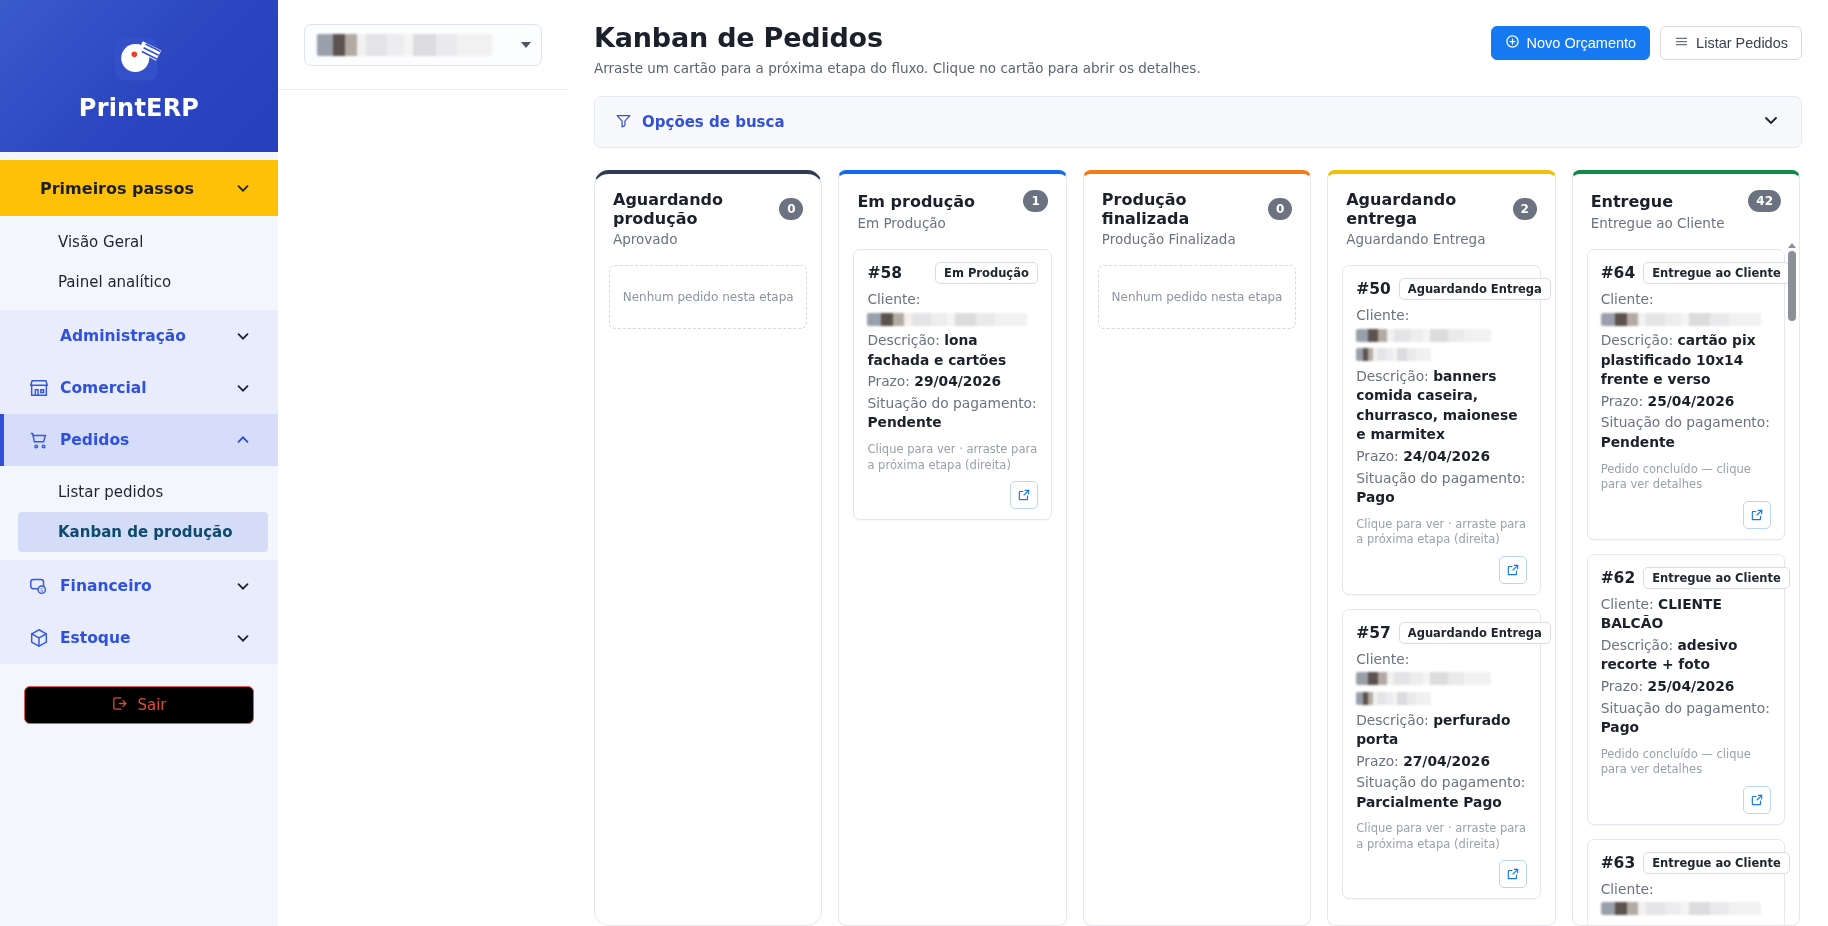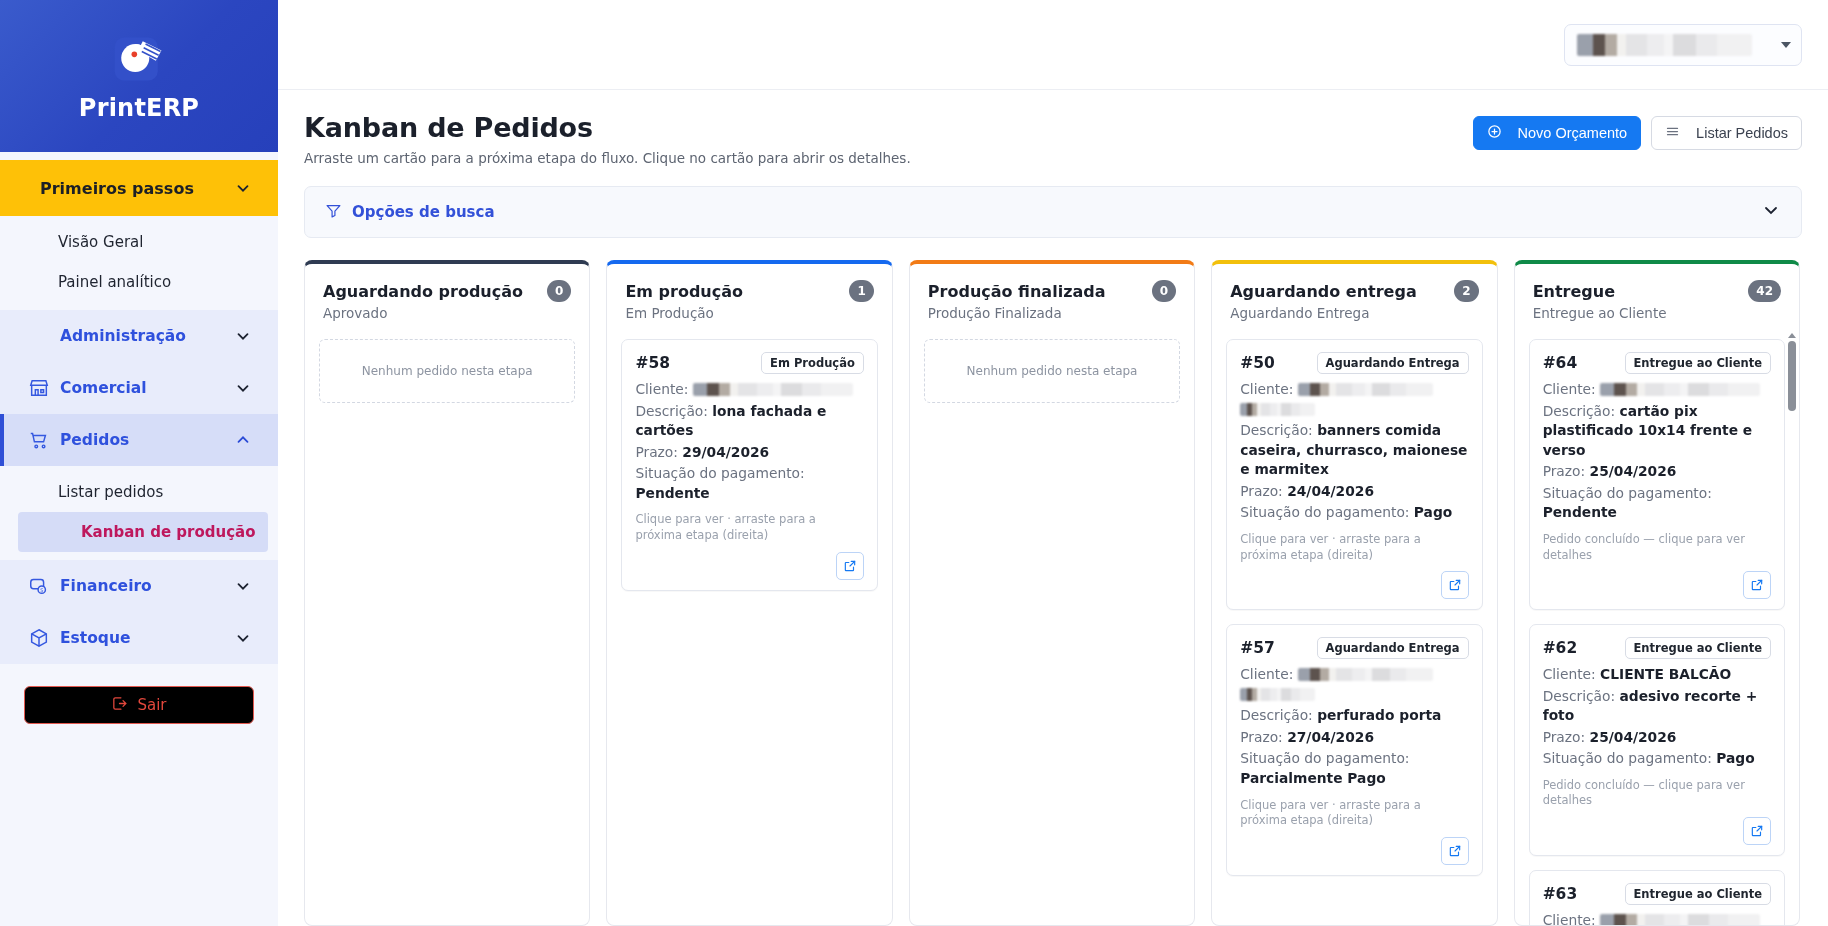--- a/index.html
+++ b/index.html
@@ -59,34 +59,34 @@
   .sb-group .glabel { font-size: 15.5px; font-weight: 700; color:#2f51dd; flex:1; }
   .chev { width: 18px; height: 18px; flex:0 0 18px; color:#1c2230; }
 
   .sb-sub { background:#f4f6fd; padding: 6px 0 8px 0; }
   .sb-subitem {
     height: 40px; display:flex; align-items:center;
     padding-left: 58px; font-size: 15px; color:#1f2430;
     cursor: pointer;
   }
   .sb-subitem.sel {
-    background:#d5dcf7; color:#be185d; font-weight:700;
-    margin: 0 10px 0 18px; border-radius: 4px; padding-left: 63px;
+    background:#d5dcf7; color:#0c4a6e; font-weight:700;
+    margin: 0 10px 0 18px; border-radius: 4px; padding-left: 40px;
     height: 40px;
   }
   .sb-exitwrap { padding: 22px 24px 0 24px; background:#f4f6fd; flex:1; }
   .sb-exit {
     width: 100%; height: 38px; border:1px solid #e2584f;
     background:#000000; color:#e2473c; border-radius:6px;
     display:flex;align-items:center;justify-content:center;gap:9px;
     font-size:15px; cursor:pointer;
   }
 
   
-  .main { flex:1; height:926px; display:flex; flex-direction:column; background:#ffffff; overflow:hidden;}
+  .main { flex:1; height:926px; display:flex; flex-direction:row; background:#ffffff; overflow:hidden;}
 
   .topbar {
     height: 90px; flex:0 0 90px;
     border-bottom: 1px solid #eceef3;
     display:flex; align-items:center; justify-content:flex-end;
     padding: 0 26px;
     background:#fff;
   }
   .userbox {
     width: 238px; height: 42px;
@@ -107,21 +107,21 @@
   .caret { width:0;height:0;border-left:5px solid transparent;border-right:5px solid transparent;border-top:6px solid #4b5563;}
 
   .content { flex:1; overflow:hidden; padding: 22px 26px 0 26px; display:flex; flex-direction:column;}
 
   .pagehead { display:flex; align-items:flex-start; justify-content:space-between; }
   .page-title { font-size: 27px; font-weight: 700; color:#1b202b; letter-spacing:-.2px;}
   .page-sub { font-size: 13.5px; color:#5d6471; margin-top: 7px;}
   .head-actions { display:flex; gap: 10px; align-items:center; padding-top:4px;}
   .btn {
     height: 34px; border-radius:6px; display:inline-flex; align-items:center;
-    gap: 16px; padding: 0 13px; font-size:14.5px; cursor:pointer; white-space:nowrap;
+    gap: 7px; padding: 0 13px; font-size:14.5px; cursor:pointer; white-space:nowrap;
   }
   .btn-primary { background:#1579f2; color:#fff; border:1px solid #1579f2; }
   .btn-ghost { background:#fff; color:#3b4250; border:1px solid #d6dae3; }
 
   .searchbar {
     margin-top: 20px;
     height: 52px; flex:0 0 52px;
     background:#f7f9fd; border:1px solid #e6eaf2; border-radius:7px;
     display:flex; align-items:center; justify-content:space-between;
     padding: 0 20px; cursor:pointer;
@@ -366,21 +366,21 @@
         <span class="lbl">Opções de busca</span>
       </div>
       <span>
         <svg width="20" height="20" viewBox="0 0 20 20" fill="none" stroke="#1c2230" stroke-width="1.8" stroke-linecap="round">
             <path d="M5 8l5 5 5-5"></path>
           </svg>
       </span>
     </div>
 
     <div class="board" id="board">
-        <section class="col" style="border-top-color: rgb(47, 59, 82);">
+        <section class="col" style="border-top-color: rgb(47, 59, 82); border-radius: 15px;">
     <div class="col-head">
       <div class="row1">
         <span class="col-title">Aguardando produção</span>
         <span class="badge">0</span>
       </div>
       <div class="col-sub">Aprovado</div>
     </div>
     <div class="col-body">
             <div class="empty">Nenhum pedido nesta etapa</div>
           </div>

